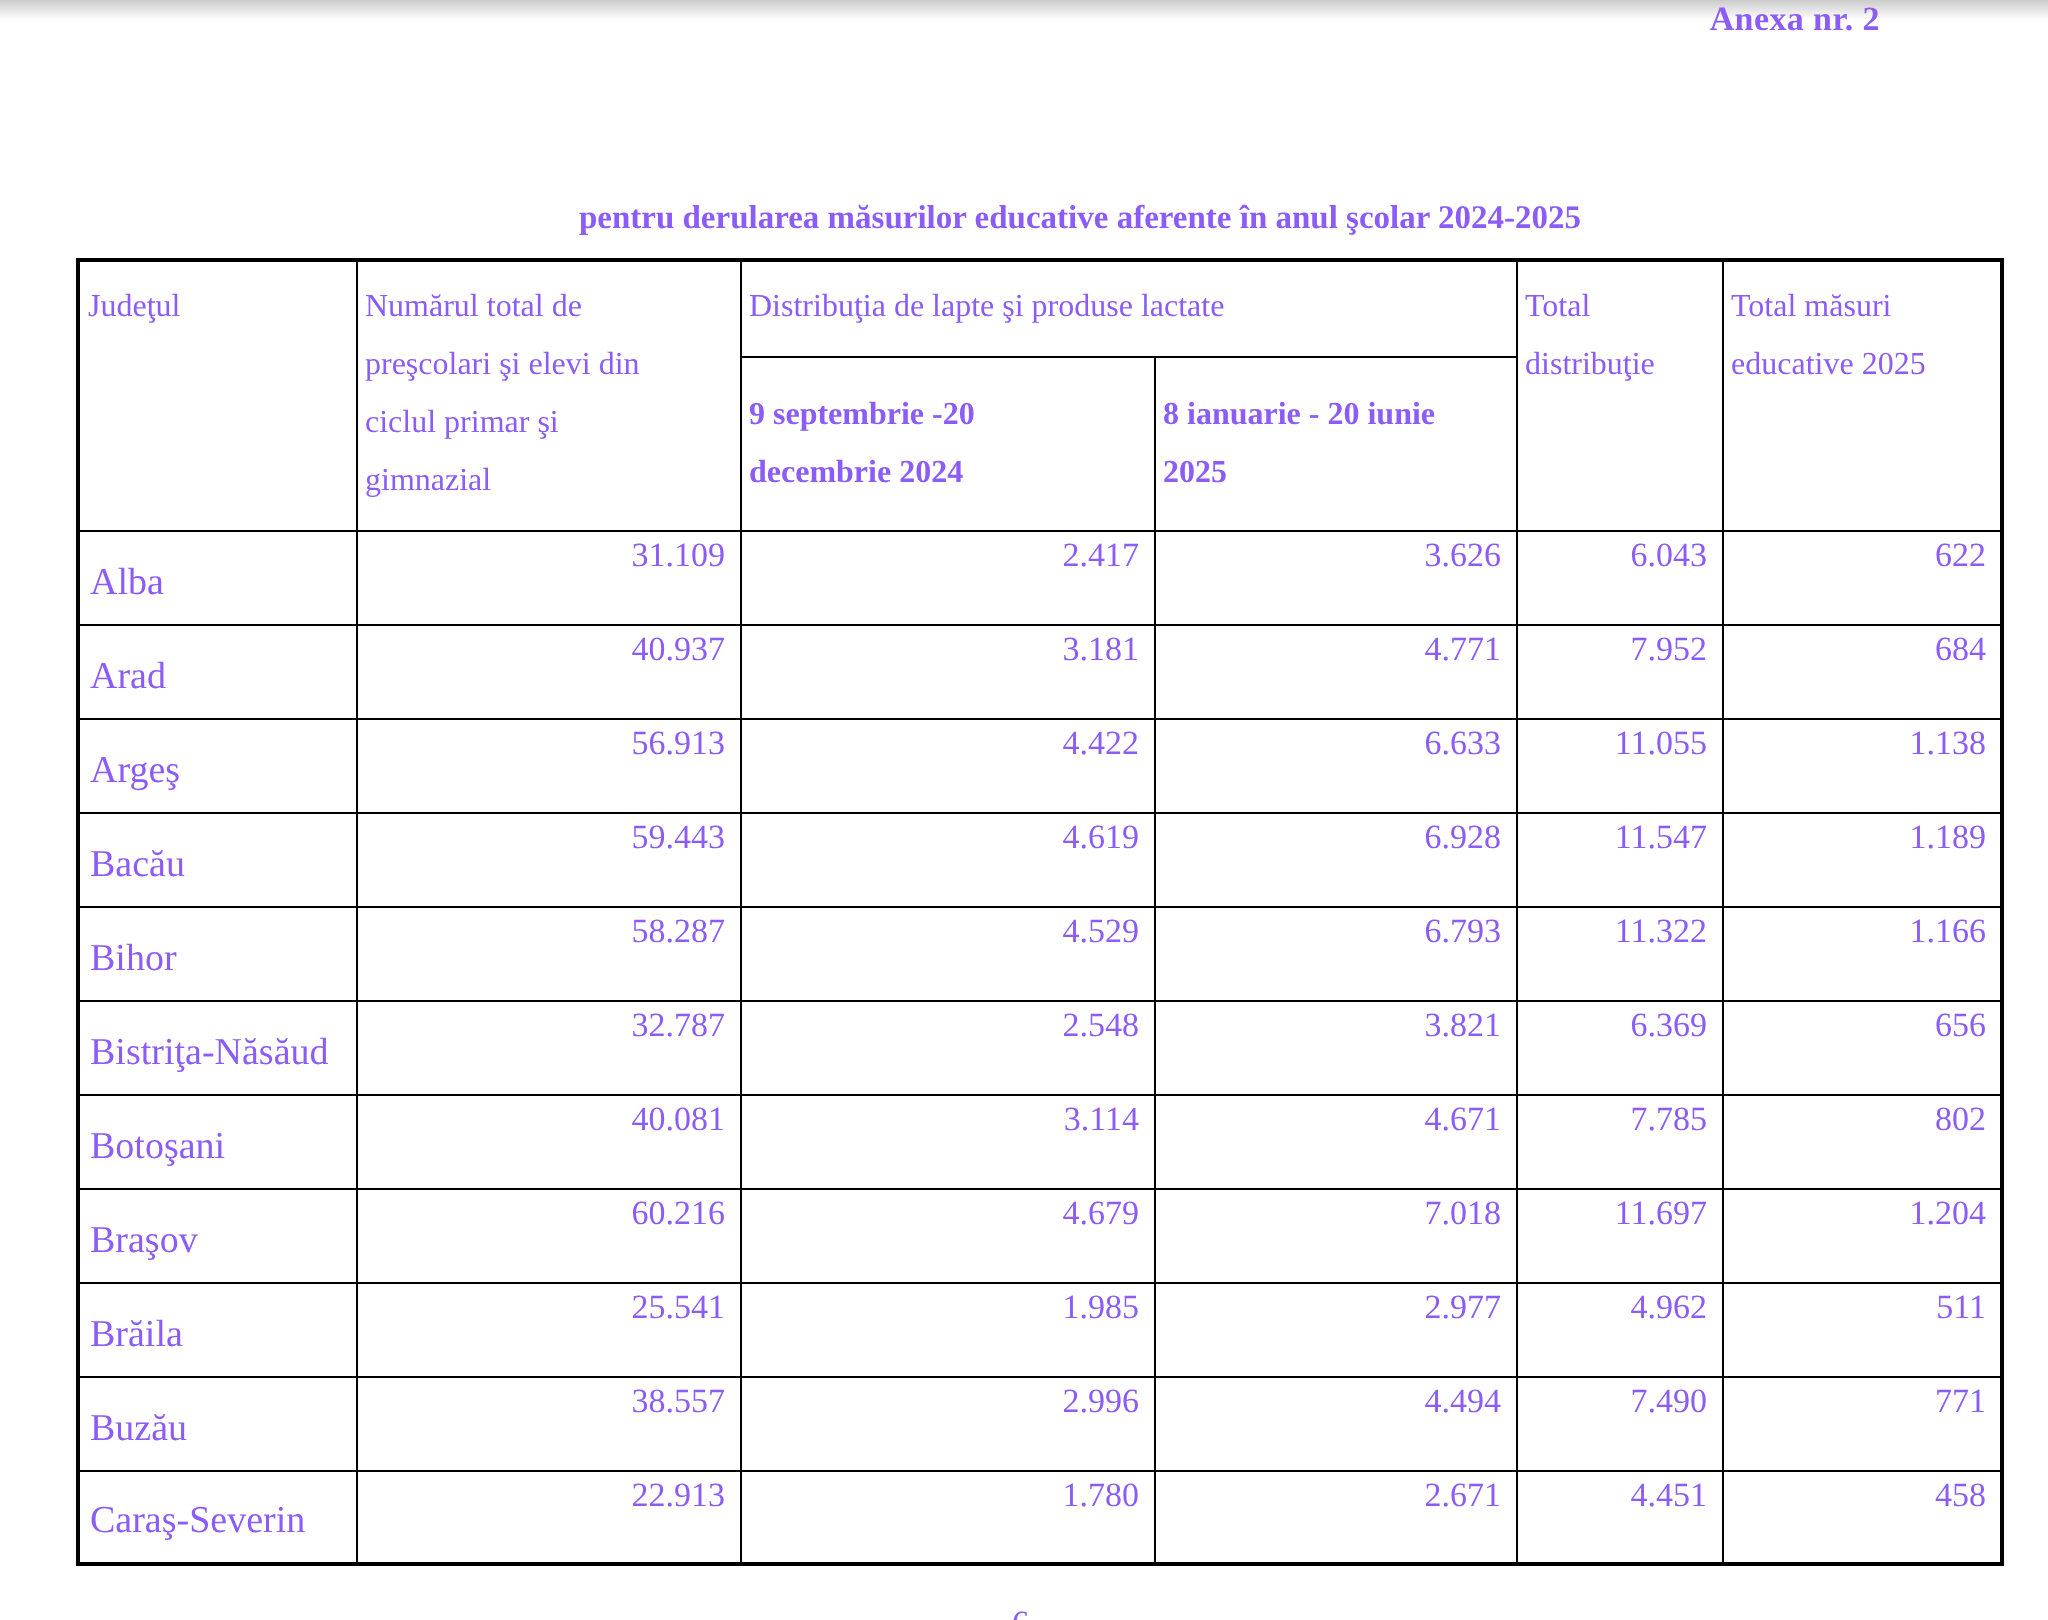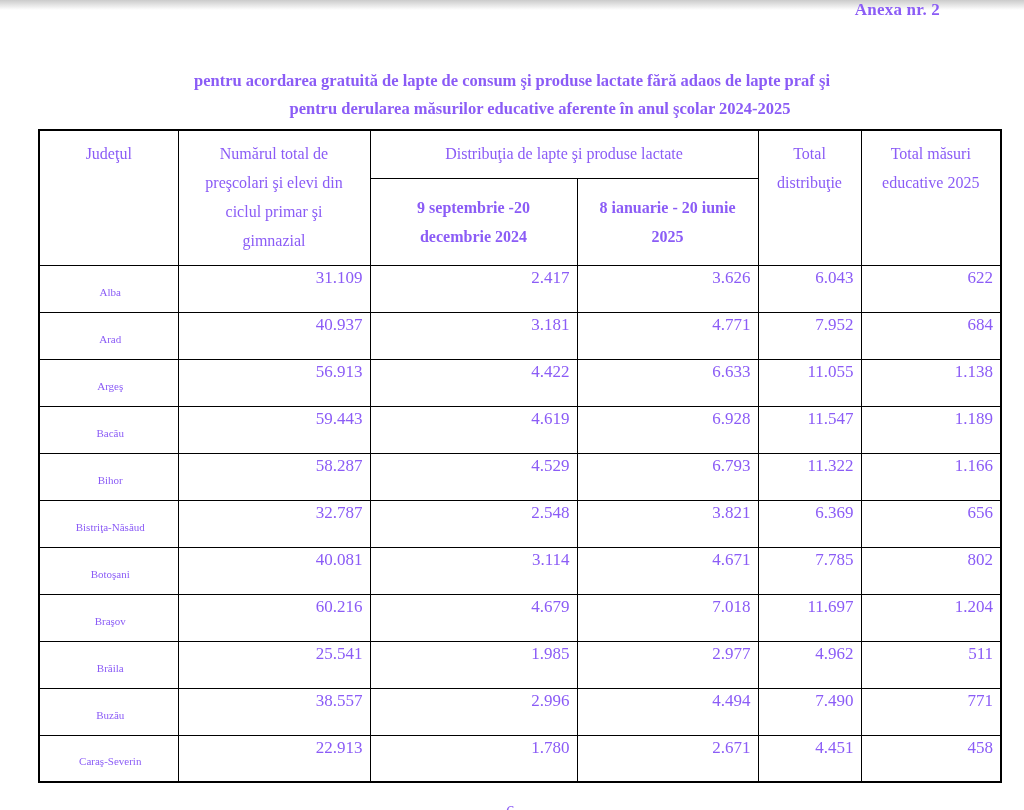--- a/index.html
+++ b/index.html
@@ -61,38 +61,38 @@
     table-layout: fixed;
     border: 2px solid #000;
   }
   .doc-table th, .doc-table td {
     border: 1px solid #000;
     overflow: hidden;
   }
   .doc-table th {
     font-weight: normal;
     font-size: 16px;
-    text-align: center;
+    text-align: left;
     vertical-align: top;
     padding: 8px 4px 0 4px;
     line-height: 29px;
     white-space: pre-line;
   }
   .doc-table th.date-head {
     font-weight: bold;
     padding-top: 14px;
   }
   tr.hrow1 { height: 48px; }
   tr.hrow2 { height: 87px; }
   .doc-table tbody tr { height: 47px; }
   td.county {
-    text-align: center;
+    text-align: left;
     vertical-align: middle;
     padding: 6px 2px 0 5px;
-    font-size: 11px;
+    font-size: 19px;
   }
   td.num {
     text-align: right;
     vertical-align: top;
     padding: 2px 7px 0 14px;
     font-size: 17px;
   }
   .page-num {
     position: absolute;
     left: 506px;
@@ -100,21 +100,20 @@
     font-size: 17px;
   }
 </style>
 </head>
 <body>
 
 <div class="page">
   <div class="top-edge"></div>
 
   <div class="annex">Anexa nr. 2</div>
-  <div class="subtitle1">pentru acordarea gratuită de lapte de consum şi produse lactate fără adaos de lapte praf şi</div>
   <div class="subtitle2">pentru derularea măsurilor educative aferente în anul şcolar 2024-2025</div>
 
   <table class="doc-table">
     <colgroup>
       <col style="width:139px">
       <col style="width:192px">
       <col style="width:207px">
       <col style="width:181px">
       <col style="width:103px">
       <col style="width:140px">

